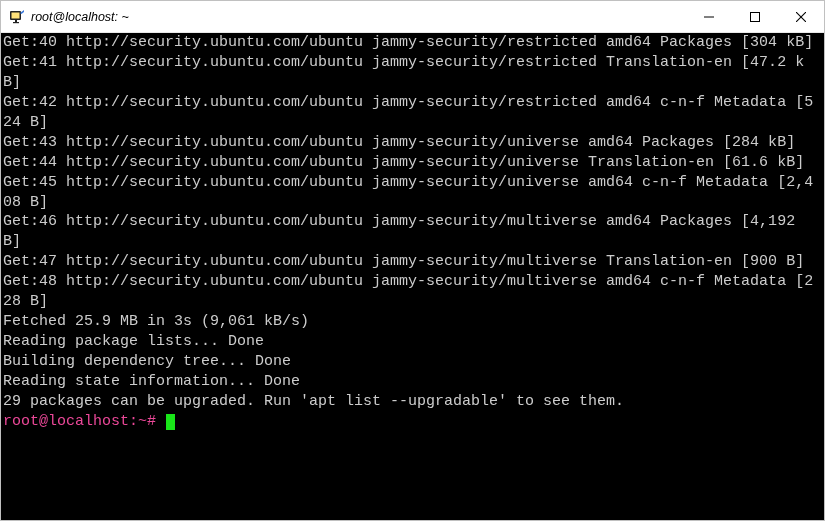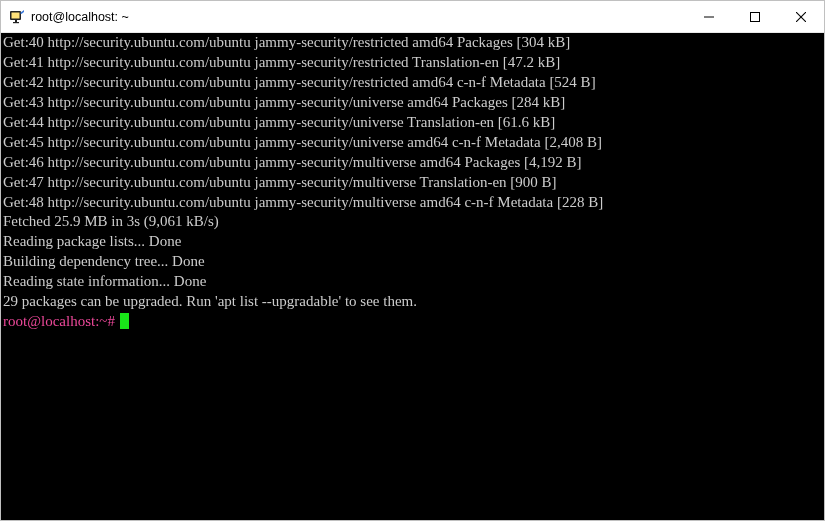--- a/index.html
+++ b/index.html
@@ -30,20 +30,21 @@
   }
   .titlebar .app-icon {
     width: 16px; height: 16px;
     margin-right: 6px;
     display: inline-flex;
     align-items: center;
     justify-content: center;
   }
   .titlebar .title-text {
     flex: 0 0 auto;
+    font-style: italic;
   }
   .titlebar .spacer { flex: 1 1 auto; }
   .win-controls {
     display: flex;
     height: 100%;
   }
   .win-btn {
     width: 46px;
     display: flex;
     align-items: center;
@@ -57,21 +58,21 @@
     background: #000000;
     color: #cccccc;
     font-family: Consolas, "Liberation Mono", monospace;
     font-size: 15px;
     line-height: 1.33;
     padding: 0px 2px 2px 2px;
     white-space: pre-wrap;
     word-break: break-all;
     overflow: hidden;
   }
-  .term-line { display: block; font-family: Liberation Serif, serif; }
+  .term-line { display: block; }
   .cursor-block {
     display: inline-block;
     width: 9px;
     height: 16px;
     background: #19e619;
     vertical-align: text-bottom;
     margin-left: 1px;
   }
   .prompt-user { color: #ec4899; }
 </style>

